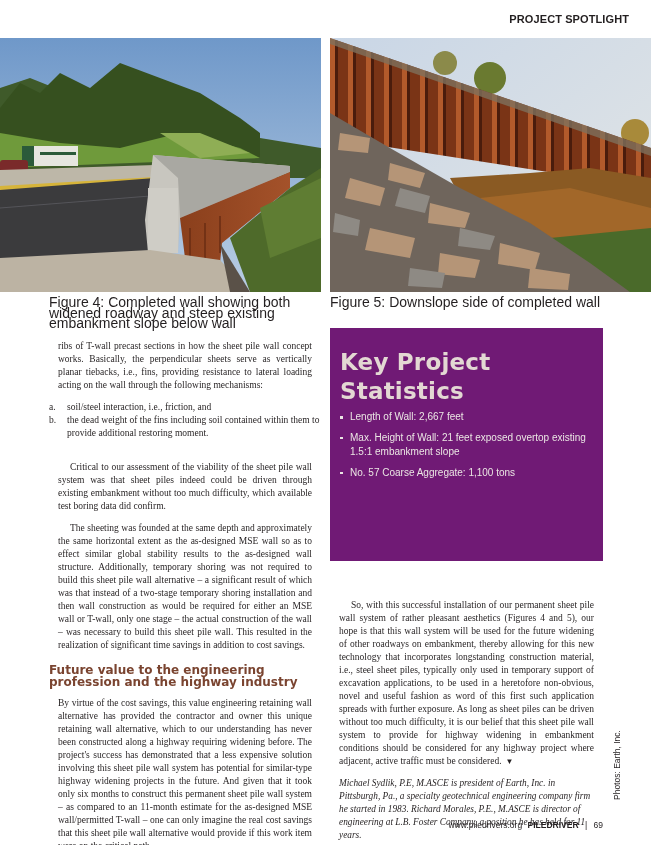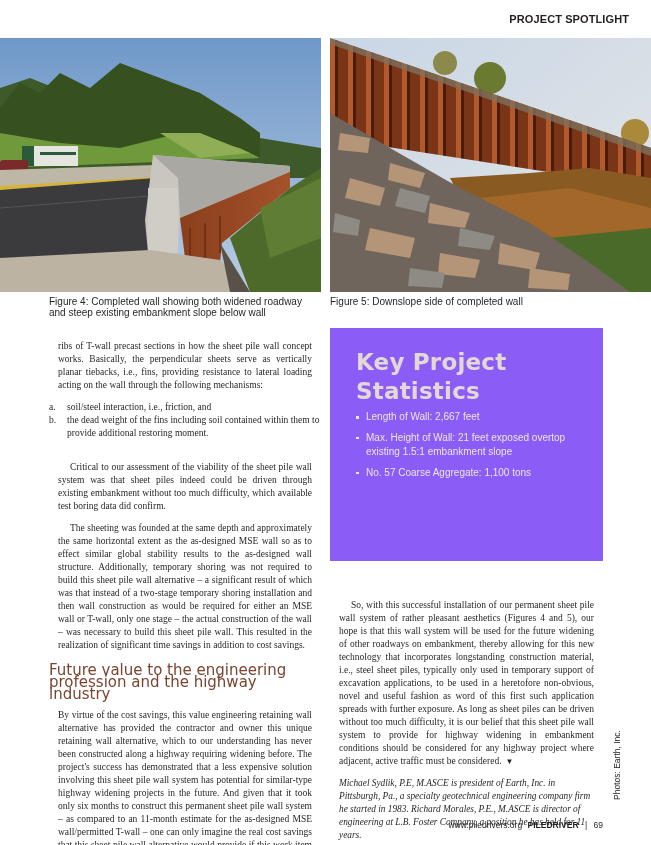--- a/index.html
+++ b/index.html
@@ -12,21 +12,21 @@
       font-size: 11px; letter-spacing: 0.1px; color: #231f20;
     }
 
     .photo { position: absolute; top: 38px; height: 254px; overflow: hidden; }
     .photo-1 { left: 0; width: 321px; }
     .photo-2 { left: 330px; width: 321px; }
     .photo svg { display: block; width: 100%; height: 100%; }
 
     .caption {
       position: absolute; top: 297px;
-      font-family: "Liberation Sans", sans-serif; font-size: 10px;
+      font-family: "Liberation Sans", sans-serif; font-size: 14px;
       line-height: 10.5px; color: #231f20;
     }
     .caption-1 { left: 49px; width: 268px; }
     .caption-2 { left: 330px; width: 300px; }
 
     .col {
       position: absolute; font-family: "Liberation Serif", serif;
       font-size: 9.5px; line-height: 13px; color: #231f20; text-align: justify;
     }
     .col-left { left: 49px; top: 331px; width: 272px; }
@@ -34,28 +34,28 @@
 
     .col p { margin: 9px; }
     .col p.indent { text-indent: 12px; }
     .col .gap { height: 12px; }
 
     .mech-list { list-style: none; margin: 0; padding: 0; }
     .mech-list li { position: relative; padding-left: 18px; text-align: left; }
     .mech-list .marker { position: absolute; left: 0; top: 0; }
 
     .subhead {
-      font-family: "DejaVu Sans", sans-serif; font-weight: normal;
-      font-size: 15px; line-height: 12px; color: #7a4430;
+      font-family: "DejaVu Sans", sans-serif; font-weight: bold;
+      font-size: 12px; line-height: 12px; color: #7a4430;
       margin-top: 12px; margin-bottom: 1px; text-align: left;
     }
 
     .stats-box {
       position: absolute; left: 330px; top: 328px; width: 273px; height: 233px;
-      background: #8b5cf6; padding: 20px 16px 0 26px;
+      background: #701a75; padding: 20px 16px 0 10px;
     }
     .stats-title {
       font-family: "DejaVu Sans", sans-serif; font-weight: bold;
       font-size: 23px; line-height: 29px; color: #e3d8d3; letter-spacing: 0.2px;
       margin-bottom: 4px;
     }
     .stats-list { list-style: none; }
     .stats-list li {
       position: relative; padding-left: 10px;
       font-family: "Liberation Sans", sans-serif; font-size: 10px;

